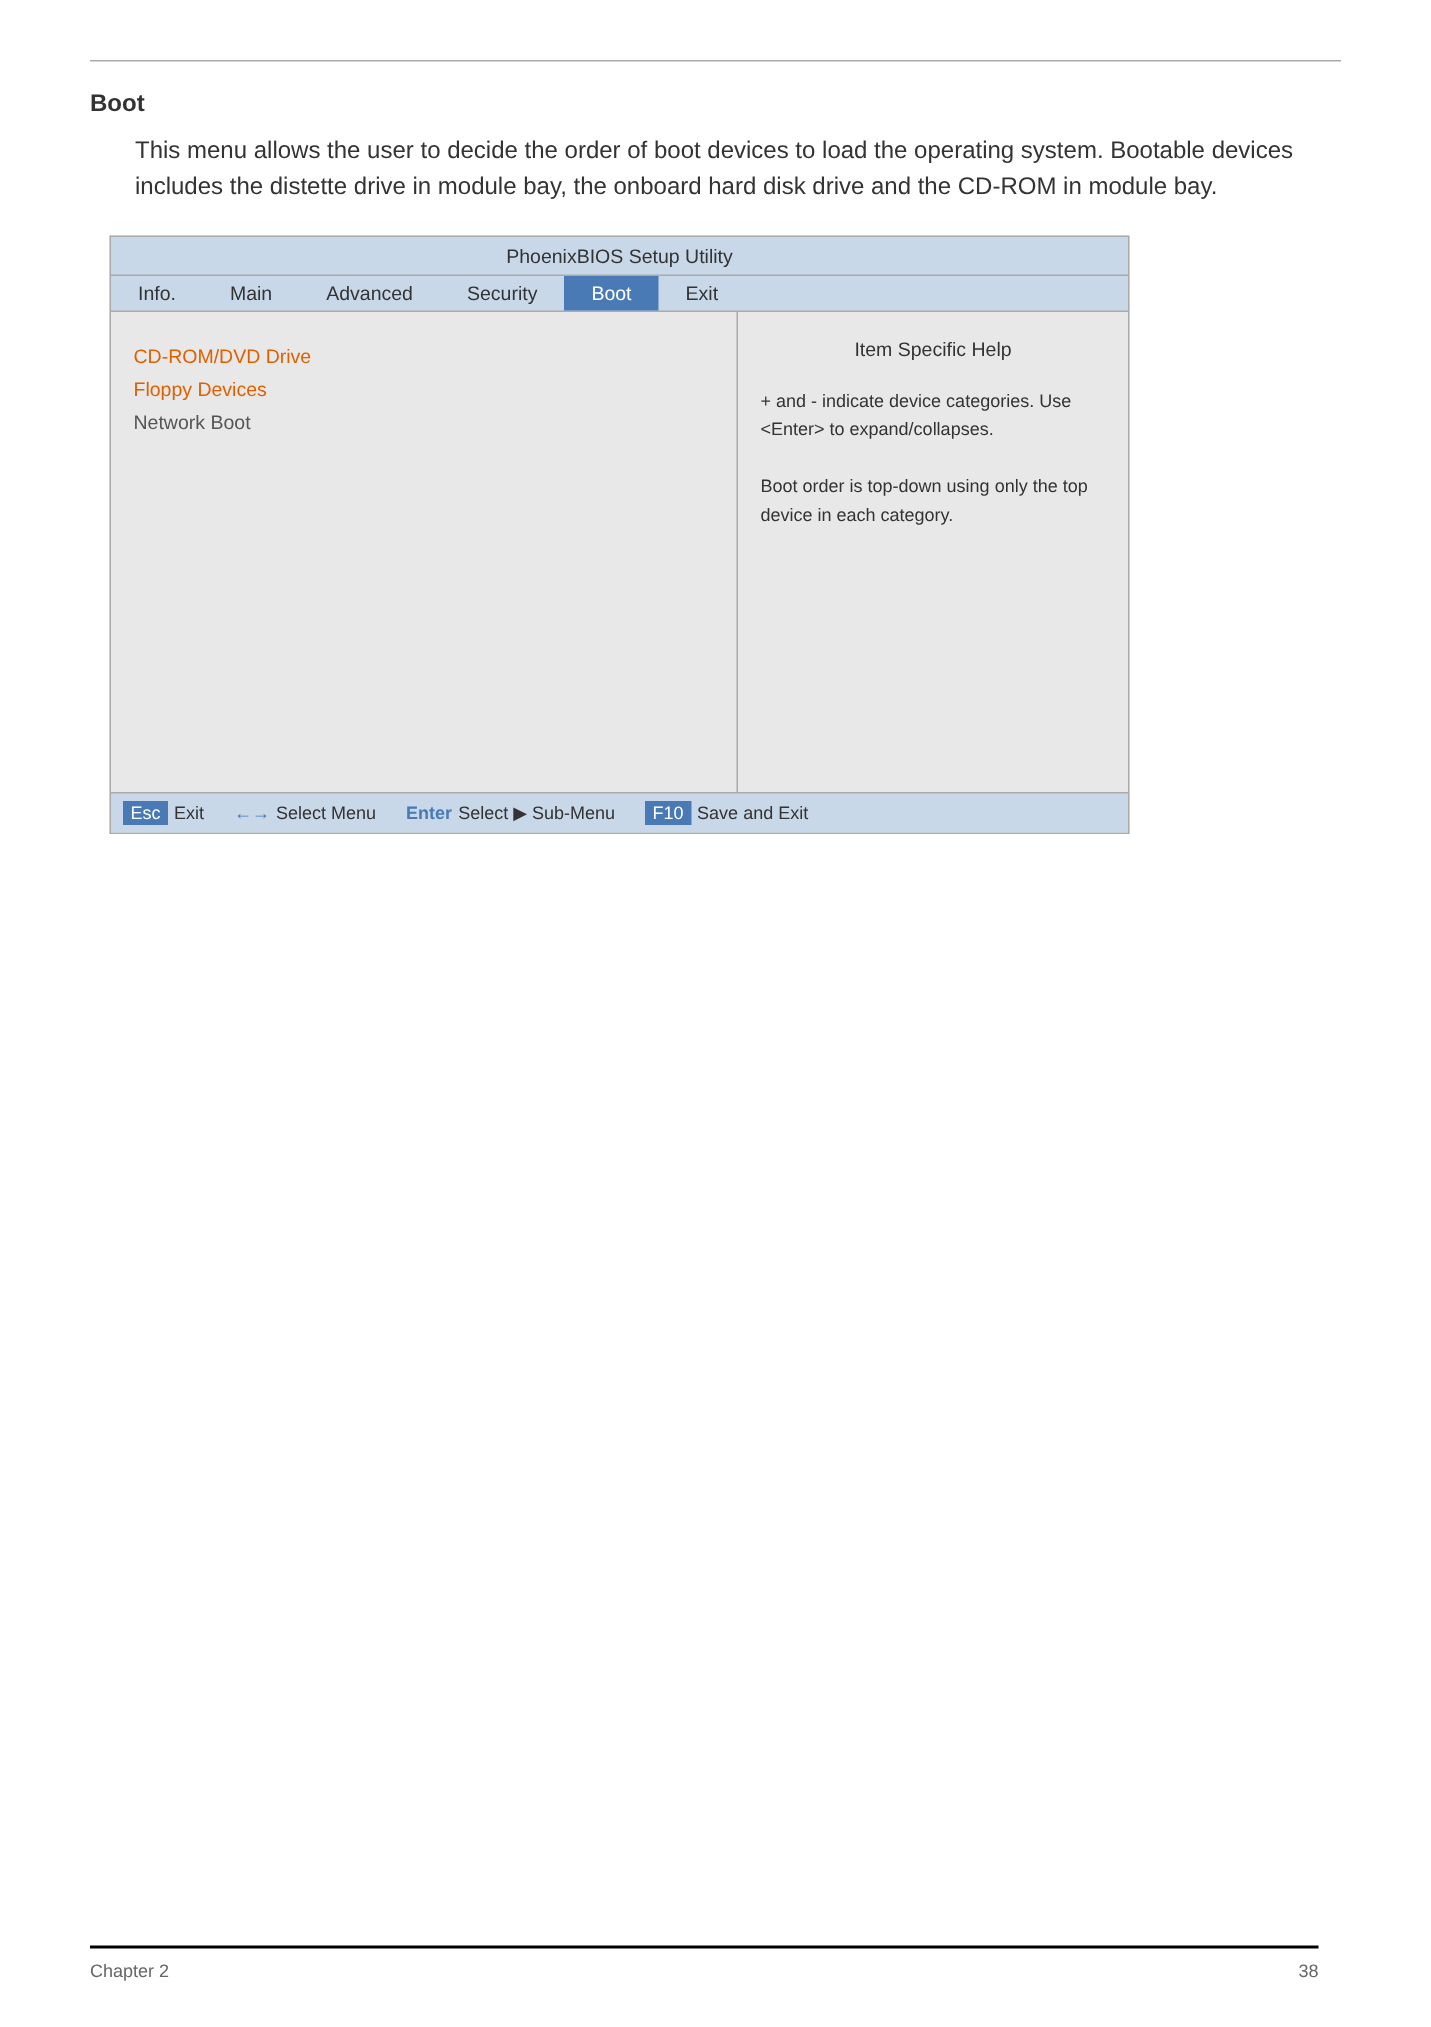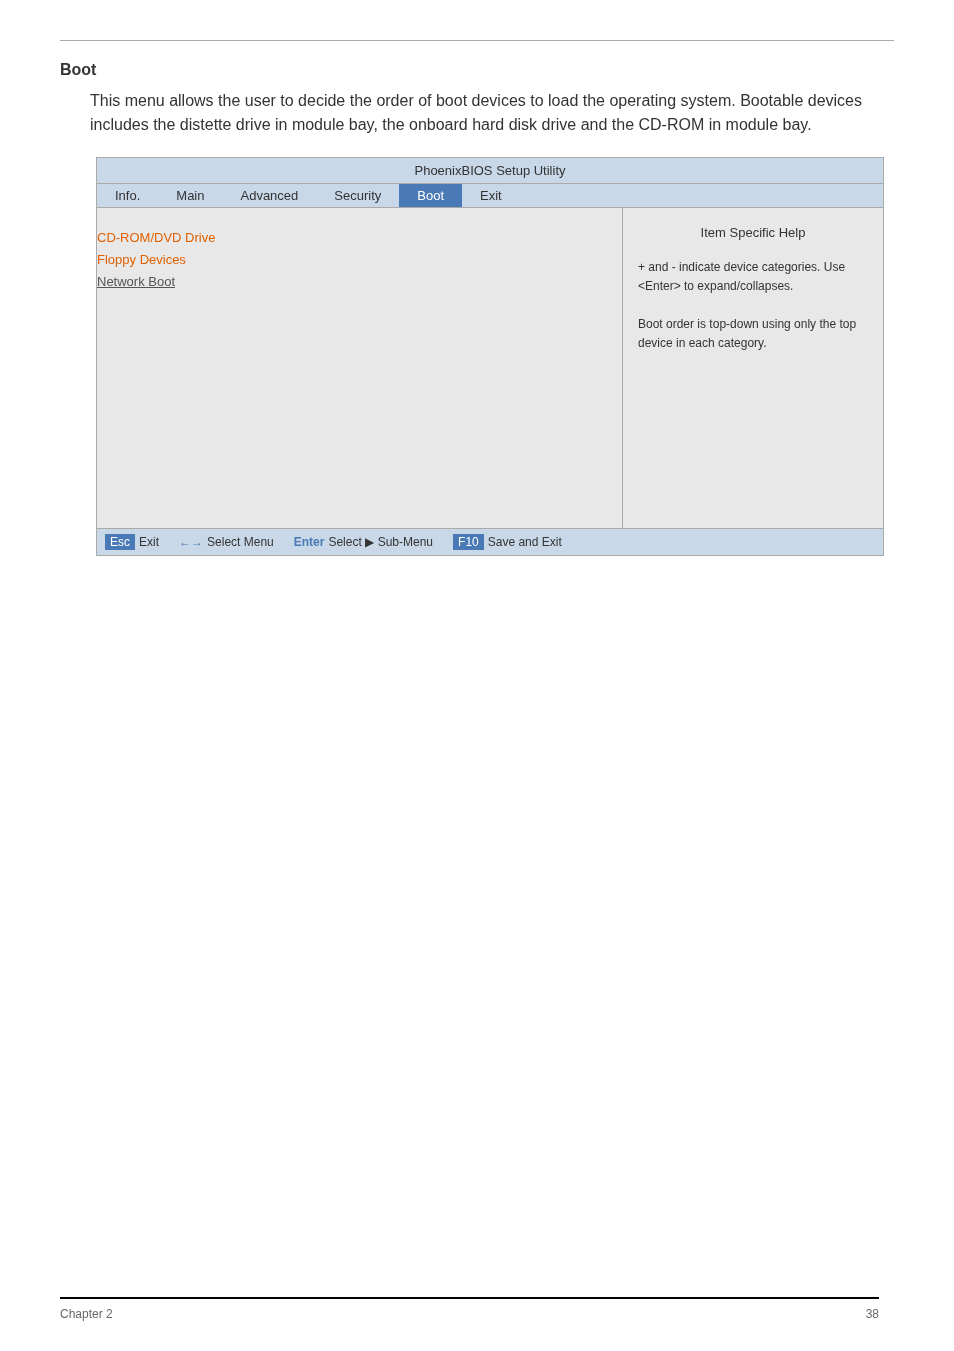--- a/index.html
+++ b/index.html
@@ -32,22 +32,22 @@
       color: #333;
       margin-left: 30px;
       margin-bottom: 20px;
       line-height: 1.5;
     }
 
     
     .bios-box {
       border: 1px solid #aaa;
       background: #e8e8e8;
-      width: 788px;
-      margin-left: 36px;
+      width: 680px;
+      margin-left: 13px;
     }
 
     
     .bios-title-bar {
       background: #c8d8e8;
       text-align: center;
       padding: 5px 0;
       font-size: 13px;
       color: #333;
       border-bottom: 1px solid #aaa;
@@ -73,21 +73,21 @@
     }
 
     
     .bios-content {
       display: flex;
       min-height: 320px;
     }
 
     .bios-left {
       flex: 1;
-      padding: 20px 0;
+      padding: 20px 15px;
       border-right: 1px solid #aaa;
     }
 
     .bios-right {
       width: 260px;
       padding: 15px;
       font-size: 12px;
       color: #333;
       line-height: 1.5;
     }
@@ -112,21 +112,20 @@
       padding: 2px 0;
       margin-bottom: 3px;
     }
 
     .boot-item.highlighted {
       color: #e06000;
     }
 
     .boot-item.normal {
       color: #555;
-      text-decoration: underline;
     }
 
     
     .bios-status-bar {
       background: #c8d8e8;
       border-top: 1px solid #aaa;
       padding: 3px 8px;
     }
 
     .bios-status-row {

